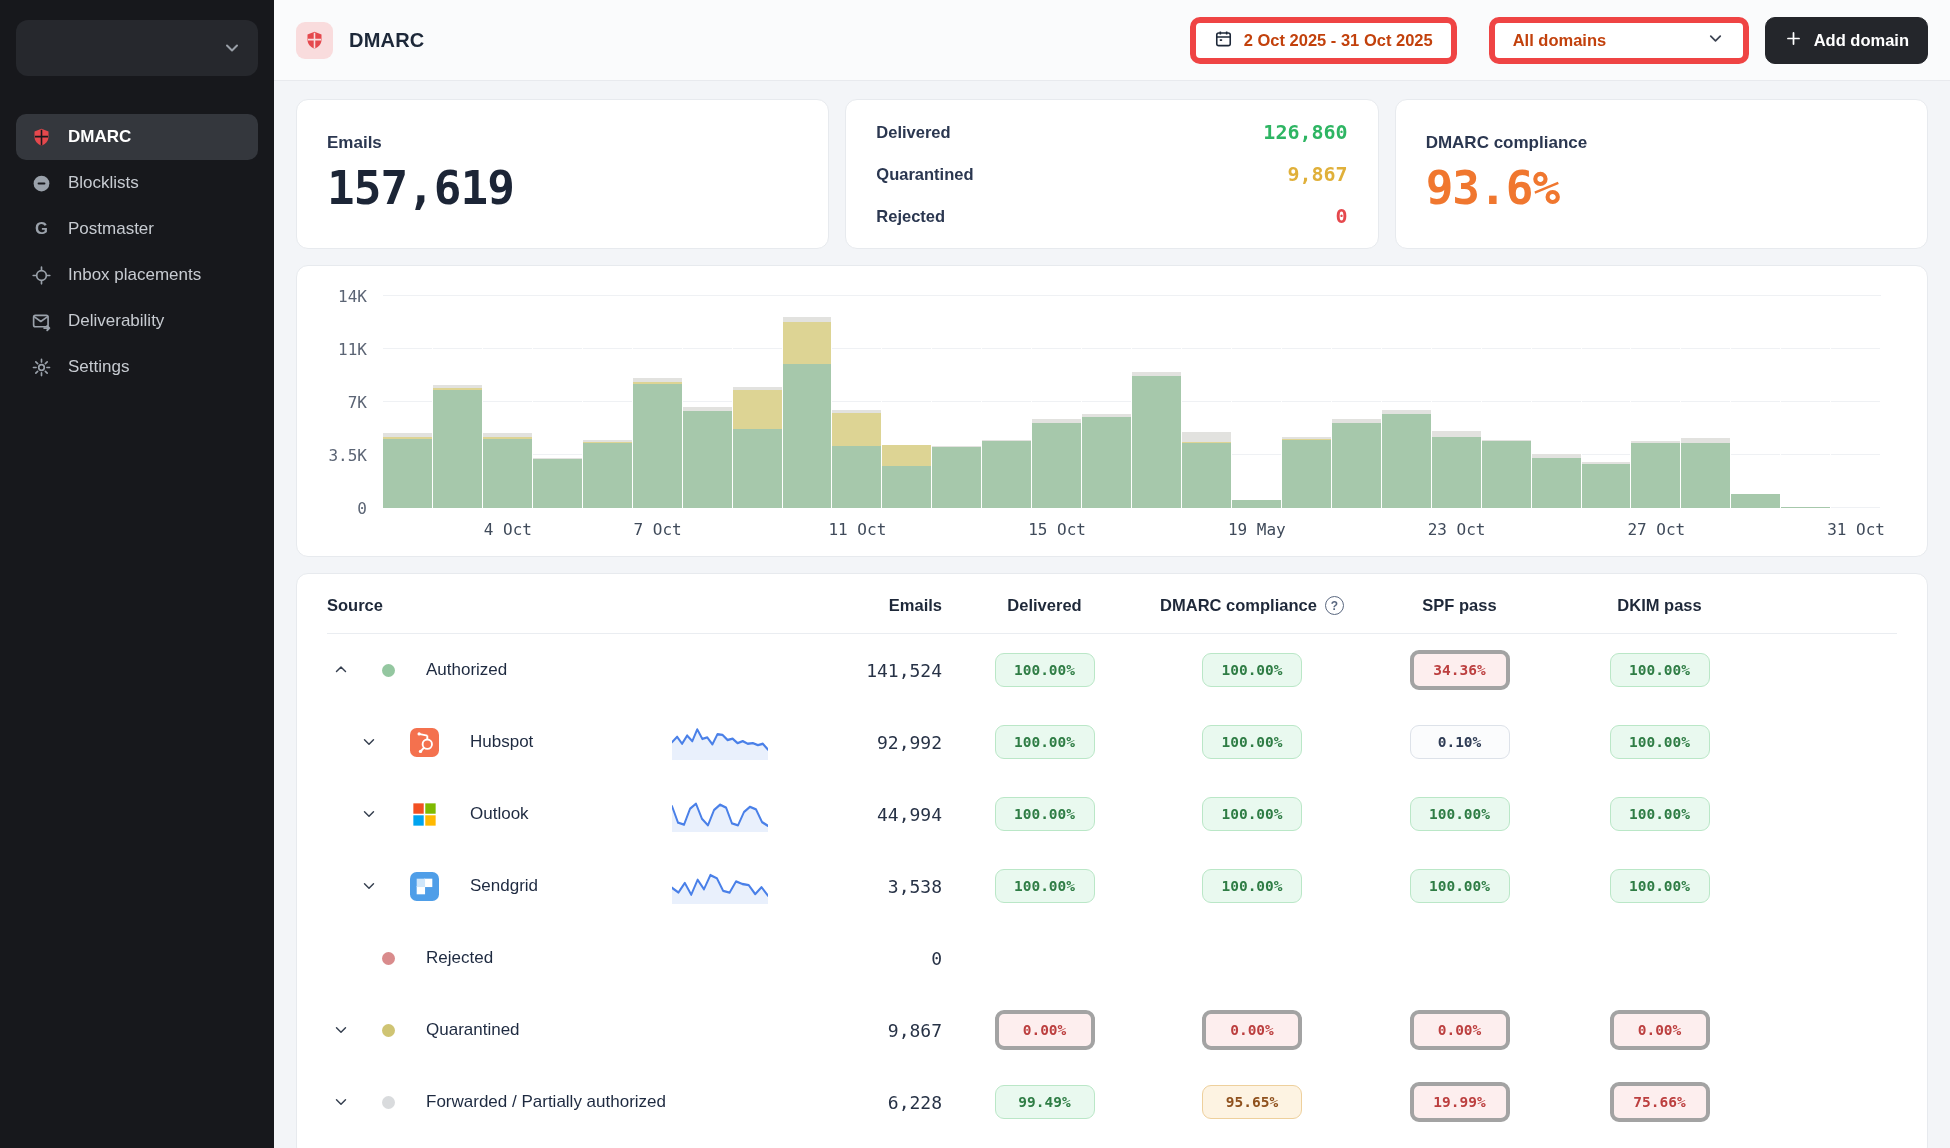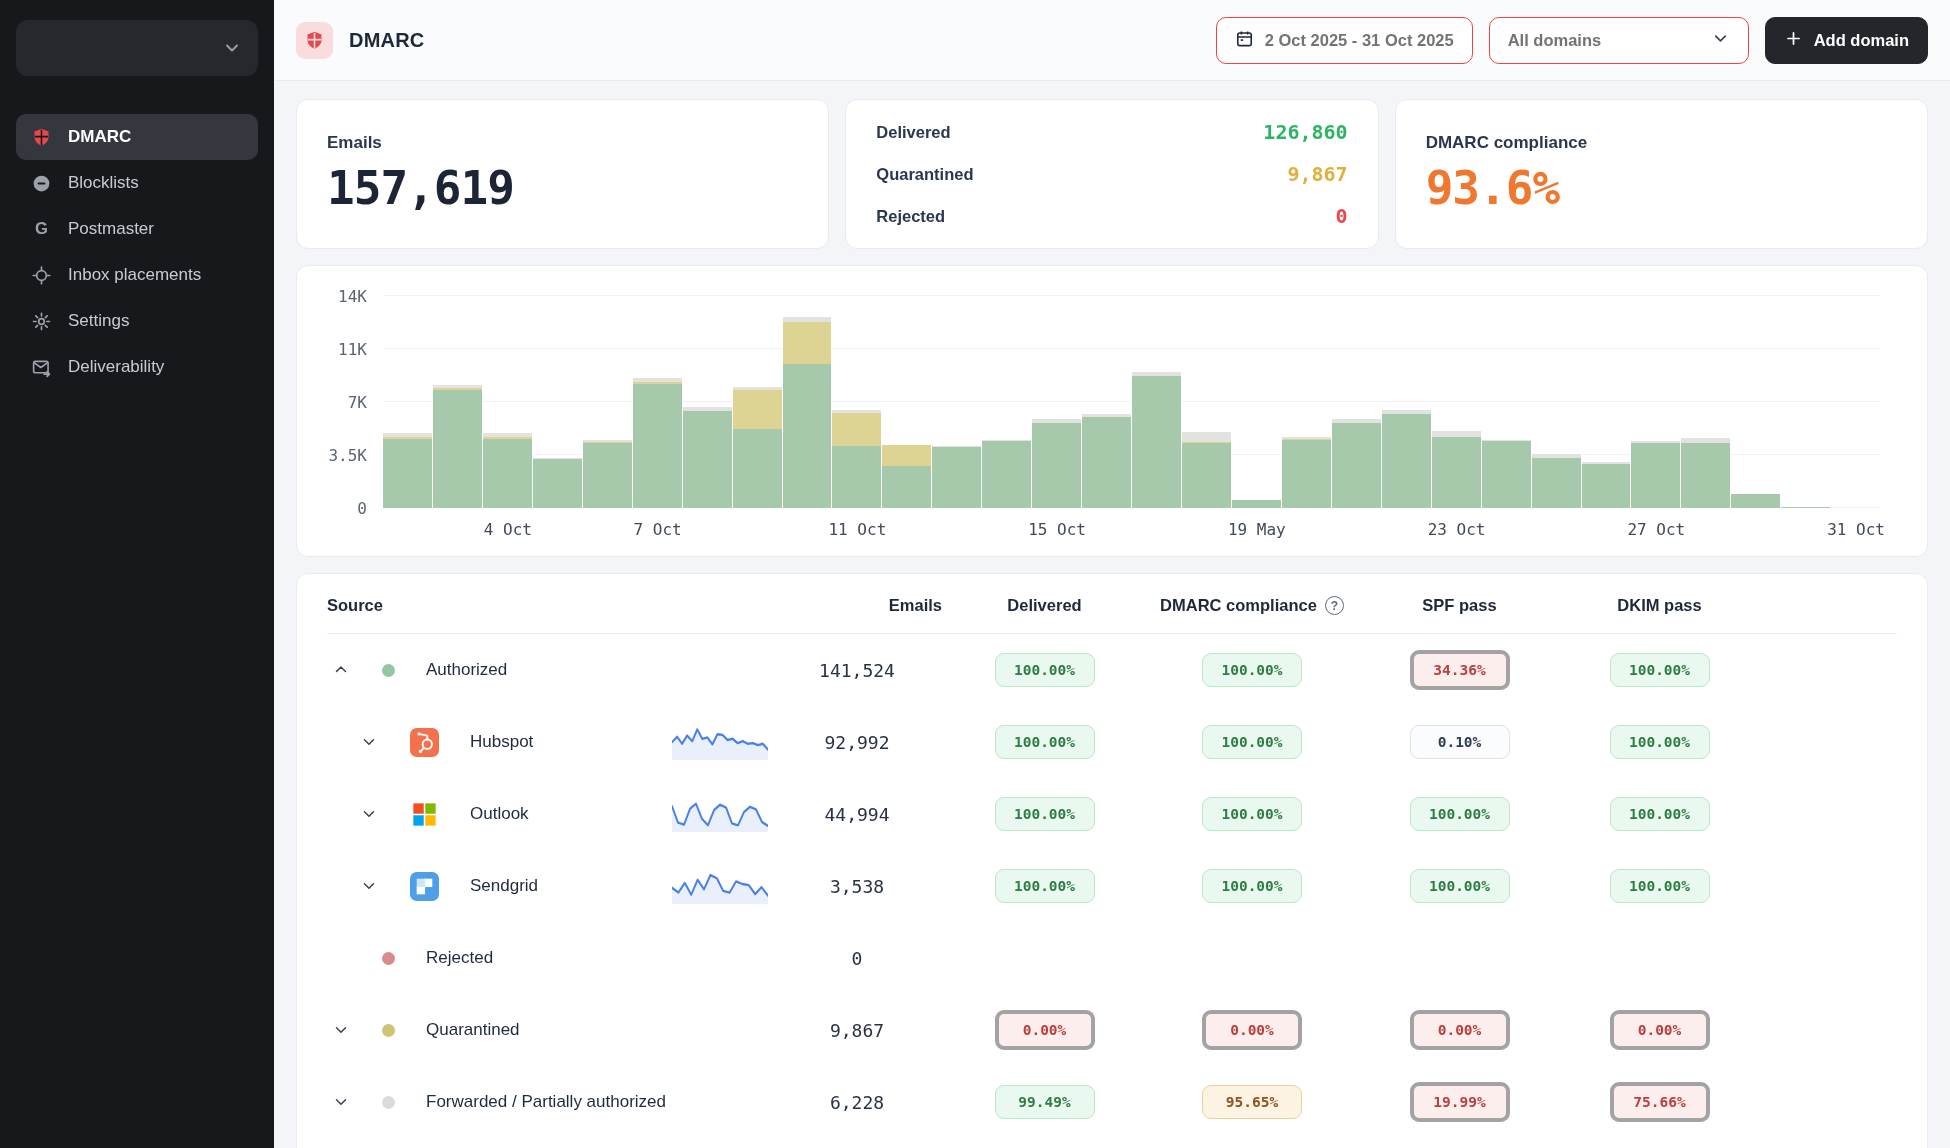--- a/index.html
+++ b/index.html
@@ -18,21 +18,21 @@
   .side-item svg { width:21px; height:21px; }
 
   
   .main { flex:1; display:flex; flex-direction:column; min-width:0; }
   .topbar { height:81px; background:#fafbfc; border-bottom:1px solid #e8eaee; display:flex; align-items:center; padding:0 22px; gap:16px; flex-shrink:0; }
   .title-badge { width:37px; height:37px; border-radius:9px; background:#f9dcdd; display:flex; align-items:center; justify-content:center; }
   .title-badge svg { width:21px; height:21px; }
   .page-title { font-size:20px; font-weight:700; letter-spacing:.2px; }
   .topbar .spacer { flex:1; }
   .btn { height:47px; border-radius:10px; display:flex; align-items:center; gap:11px; padding:0 18px; font-size:16.5px; font-weight:600; cursor:pointer; }
-  .btn-light { background:#ffffff; border:1px solid #ef4444; color:#737373; }
+  .btn-light { background:#ffffff; border:6px solid #ef4444; color:#c2410c;margin-left:16px; }
   .btn-dark { background:#24262b; color:#ffffff; border:1px solid #24262b; }
   .btn svg { width:19px; height:19px; }
   .select-btn { min-width:260px; justify-content:space-between; }
 
   .content { padding:18px 22px 24px 22px; display:flex; flex-direction:column; gap:16px; flex:1; min-height:0; }
 
   
   .cards { display:flex; gap:16px; }
   .card { background:#ffffff; border:1px solid #e7eaee; border-radius:12px; }
   .stat-card { flex:1; height:150px; padding:26px 30px; display:flex; flex-direction:column; justify-content:center; }
@@ -64,21 +64,21 @@
   .th { display:flex; align-items:center; gap:8px; }
   .th.right { justify-content:flex-end; }
   .th.center { justify-content:center; }
   .trow { height:72px; }
   .src { display:flex; align-items:center; gap:31px; }
   .src .chev-btn { width:20px; height:20px; color:#353f4f; cursor:pointer; flex-shrink:0; display:flex; align-items:center; justify-content:center; }
   .src .chev-btn svg { width:18px; height:18px; }
   .dot { width:13px; height:13px; border-radius:50%; flex-shrink:0; }
   .brand { width:29px; height:29px; border-radius:7px; flex-shrink:0; display:flex; align-items:center; justify-content:center; }
   .src-name { font-size:17px; color:#1e2a40; }
-  .num { font-family:"DejaVu Sans Mono", monospace; font-size:18px; color:#273246; text-align:center; }
+  .num { font-family:"DejaVu Sans Mono", monospace; font-size:18px; color:#273246; text-align:right; }
   .bcell { display:flex; justify-content:center; }
   .badge { display:inline-block; min-width:100px; text-align:center; padding:8px 14px; border-radius:9px; font-family:"DejaVu Sans Mono", monospace; font-size:14.5px; font-weight:700; }
   .badge[data-tone="green"]   { background:#e9f9ef; border:1px solid #bae7c7; color:#2f7d45; }
   .badge[data-tone="red"]     { background:#fdeeee; border:4px solid #a3a3a3; color:#bc3f3f; }
   .badge[data-tone="amber"]   { background:#fdf3e2; border:1px solid #eed09c; color:#8f511d; }
   .badge[data-tone="neutral"] { background:#fbfcfd; border:1px solid #dde2e9; color:#2f3c55; }
   .spark { width:96px; height:40px; }
   .qicon { width:19px; height:19px; border-radius:50%; border:1.5px solid #5a6880; color:#5a6880; font-size:12px; font-weight:700; display:inline-flex; align-items:center; justify-content:center; }
 </style>
 </head>
@@ -125,35 +125,35 @@
           <svg viewBox="0 0 24 24" fill="none" stroke="currentColor" stroke-width="1.9" stroke-linecap="round" stroke-linejoin="round">
             <circle cx="12" cy="12" r="5.5"></circle>
             <path d="M12 2.5v3M12 18.5v3M2.5 12h3M18.5 12h3"></path>
           </svg>
         </span>
         <span>Inbox placements</span>
       </div>
       <div class="side-item">
         <span class="ic">
           <svg viewBox="0 0 24 24" fill="none" stroke="currentColor" stroke-width="1.9" stroke-linecap="round" stroke-linejoin="round">
-            <circle cx="12" cy="12" r="3.2"></circle>
-            <path d="M12 2.8v3M12 18.2v3M2.8 12h3M18.2 12h3M5.5 5.5l2.1 2.1M16.4 16.4l2.1 2.1M18.5 5.5l-2.1 2.1M7.6 16.4l-2.1 2.1"></path>
+            <rect x="3" y="5" width="16.5" height="13" rx="2"></rect>
+            <path d="M3.5 6.5L11.2 12l7.8-5.5"></path>
+            <path d="M15 19.5h6m0 0l-2.5-2.5M21 19.5L18.5 22" stroke-width="2.1"></path>
           </svg>
         </span>
-        <span>Settings</span>
+        <span>Deliverability</span>
       </div>
       <div class="side-item">
         <span class="ic">
           <svg viewBox="0 0 24 24" fill="none" stroke="currentColor" stroke-width="1.9" stroke-linecap="round" stroke-linejoin="round">
-            <rect x="3" y="5" width="16.5" height="13" rx="2"></rect>
-            <path d="M3.5 6.5L11.2 12l7.8-5.5"></path>
-            <path d="M15 19.5h6m0 0l-2.5-2.5M21 19.5L18.5 22" stroke-width="2.1"></path>
+            <circle cx="12" cy="12" r="3.2"></circle>
+            <path d="M12 2.8v3M12 18.2v3M2.8 12h3M18.2 12h3M5.5 5.5l2.1 2.1M16.4 16.4l2.1 2.1M18.5 5.5l-2.1 2.1M7.6 16.4l-2.1 2.1"></path>
           </svg>
         </span>
-        <span>Deliverability</span>
+        <span>Settings</span>
       </div>
     </nav>
 </aside>
 
 <div class="main">
 
   <header class="topbar">
     <span class="title-badge">
       <svg viewBox="0 0 24 24">
           <path fill="#e5484d" d="M12 2l8 3v6.2c0 4.9-3.3 8.3-8 10.3-4.7-2-8-5.4-8-10.3V5z"></path>

